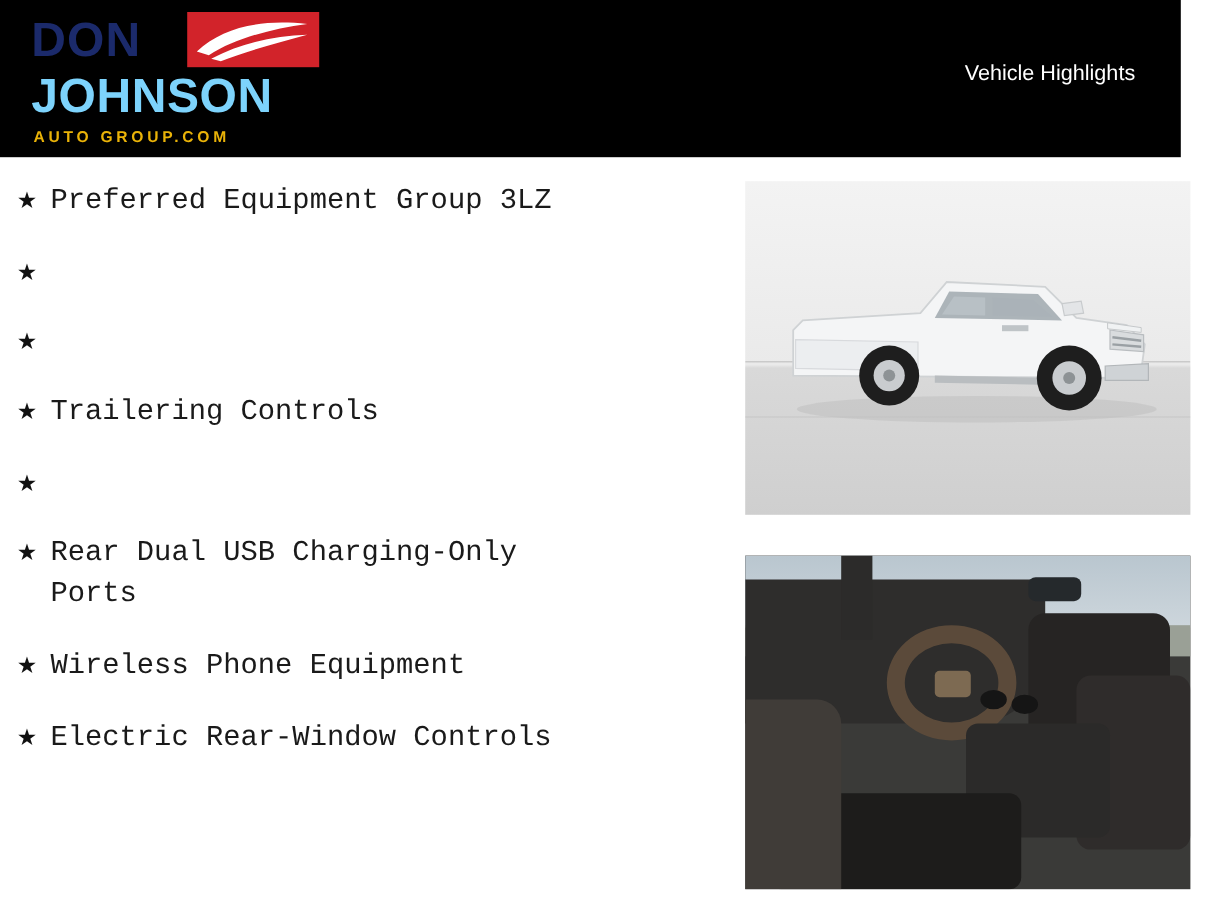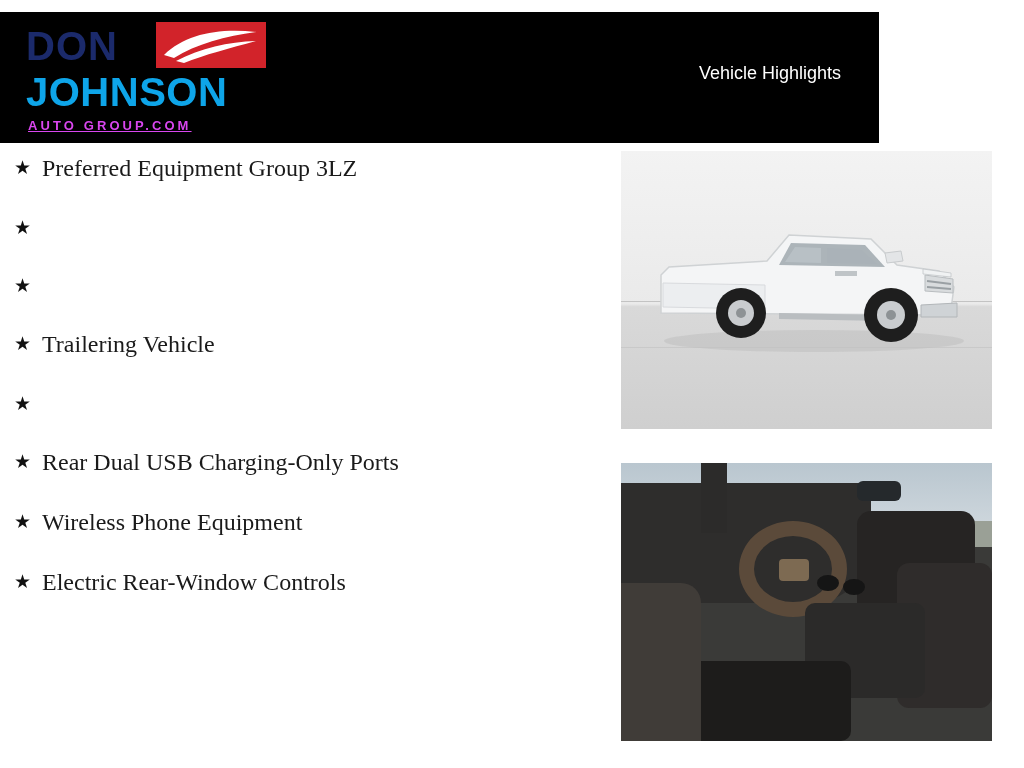--- a/index.html
+++ b/index.html
@@ -12,22 +12,22 @@
     position: relative;
     width: 1024px;
     height: 768px;
     background: #ffffff;
     overflow: hidden;
   }
 
   
   .header {
     position: absolute;
-    top: 12px; left: 0;
-    width: 879px;
+    top: 0; left: 0;
+    width: 984px;
     height: 131px;
     background: #000000;
   }
   .logo {
     position: absolute;
     left: 26px;
     top: 8px;
     width: 240px;
     height: 118px;
   }
@@ -54,34 +54,33 @@
     color: #1b2a6b;
     letter-spacing: 1px;
     font-family: "Liberation Sans", sans-serif;
   }
   .logo-johnson {
     position: absolute;
     left: 0;
     top: 50px;
     font-size: 40px;
     font-weight: bold;
-    color: #0ea5e9;
+    color: #7dd3fc;
     letter-spacing: 0.5px;
     font-family: "Liberation Sans", sans-serif;
   }
   .logo-sub {
     position: absolute;
     left: 2px;
     top: 98px;
     font-size: 13px;
     font-weight: bold;
-    color: #d946ef;
+    color: #eab308;
     letter-spacing: 3.1px;
     font-family: "Liberation Sans", sans-serif;
-    text-decoration: underline;
   }
   .header-title {
     position: absolute;
     right: 38px;
     top: 51px;
     font-size: 18px;
     color: #ffffff;
     font-family: "Liberation Sans", sans-serif;
   }
 
@@ -106,21 +105,21 @@
     color: #111111;
     line-height: 30px;
     text-align: left;
     padding-top: 2px;
   }
   .feature-text {
     font-size: 24px;
     color: #1a1a1a;
     line-height: 34px;
     max-width: 470px;
-    font-family: Liberation Serif, serif;
+    font-family: Liberation Mono, monospace;
   }
 
   
   .photo {
     position: absolute;
     overflow: hidden;
   }
   .photo-top {
     left: 621px;
     top: 151px;
@@ -282,21 +281,21 @@
     <div class="feature">
       <div class="bullet">★</div>
     </div>
 
     <div class="feature">
       <div class="bullet">★</div>
     </div>
 
     <div class="feature">
       <div class="bullet">★</div>
-      <div class="feature-text">Trailering Vehicle</div>
+      <div class="feature-text">Trailering Controls</div>
     </div>
 
     <div class="feature">
       <div class="bullet">★</div>
     </div>
 
     <div class="feature">
       <div class="bullet">★</div>
       <div class="feature-text">Rear Dual USB Charging-Only Ports</div>
     </div>

